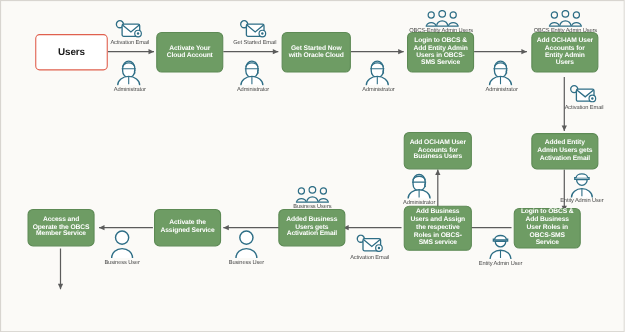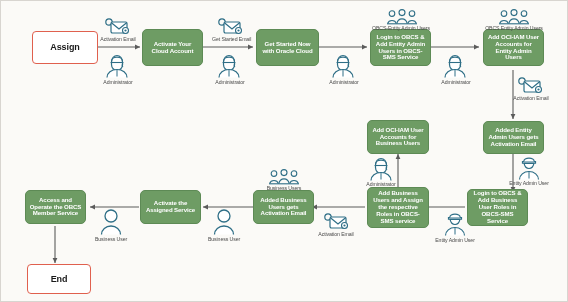--- a/index.html
+++ b/index.html
@@ -92,21 +92,21 @@
     <polygon points="202,206 207,203.6 207,208.4"></polygon>
 
     <line x1="138" y1="206" x2="89" y2="206"></line>
     <polygon points="89,206 94,203.6 94,208.4"></polygon>
 
     <line x1="54" y1="225" x2="54" y2="262"></line>
     <polygon points="54,262 51.6,257 56.4,257"></polygon>
   </svg>
 
   <div class="node node-terminal" style="left:31px;top:30px;width:66px;height:33px;">
-    <span>Assign</span>
+    <span>Users</span>
   </div>
 
   <div class="node node-process" style="left:141px;top:28px;width:61px;height:37px;">
     <span>Activate Your Cloud Account</span>
   </div>
 
   <div class="node node-process" style="left:255px;top:28px;width:63px;height:37px;">
     <span>Get Started Now with Oracle Cloud</span>
   </div>
 
@@ -139,23 +139,20 @@
   </div>
 
   <div class="node node-process" style="left:139px;top:189px;width:61px;height:34px;">
     <span>Activate the Assigned Service</span>
   </div>
 
   <div class="node node-process" style="left:24px;top:189px;width:61px;height:34px;">
     <span>Access and Operate the OBCS Member Service</span>
   </div>
 
-  <div class="node node-terminal" style="left:26px;top:263px;width:64px;height:30px;">
-    <span>End</span>
-  </div>
 
   <div class="icon" style="left:103px;top:17px;">
     <svg width="26" height="17" viewBox="0 0 26 17">
       <circle cx="5" cy="4" r="3.2" fill="none" stroke="#2e6e86" stroke-width="1.2"></circle>
       <rect x="7" y="4" width="16" height="11" rx="1.4" fill="#ffffff" stroke="#2e6e86" stroke-width="1.2"></rect>
       <path d="M7.4 4.8 L15 11 L22.6 4.8" fill="none" stroke="#2e6e86" stroke-width="1.2"></path>
       <circle cx="21.5" cy="12.5" r="3" fill="#ffffff" stroke="#2e6e86" stroke-width="1.1"></circle>
       <circle cx="21.5" cy="12.5" r="1.1" fill="#2e6e86"></circle>
     </svg>
   </div>

